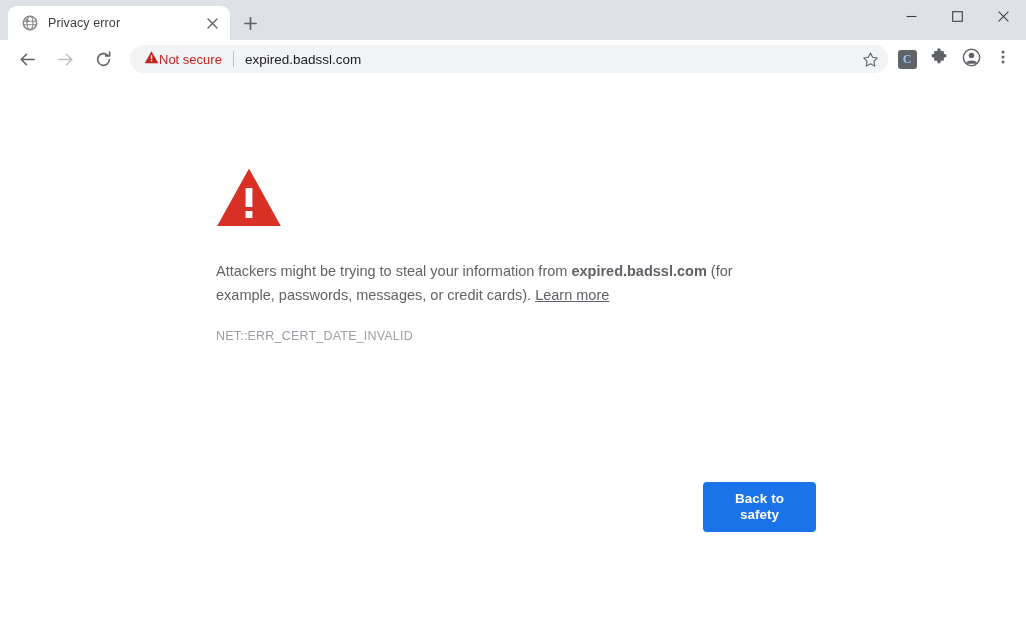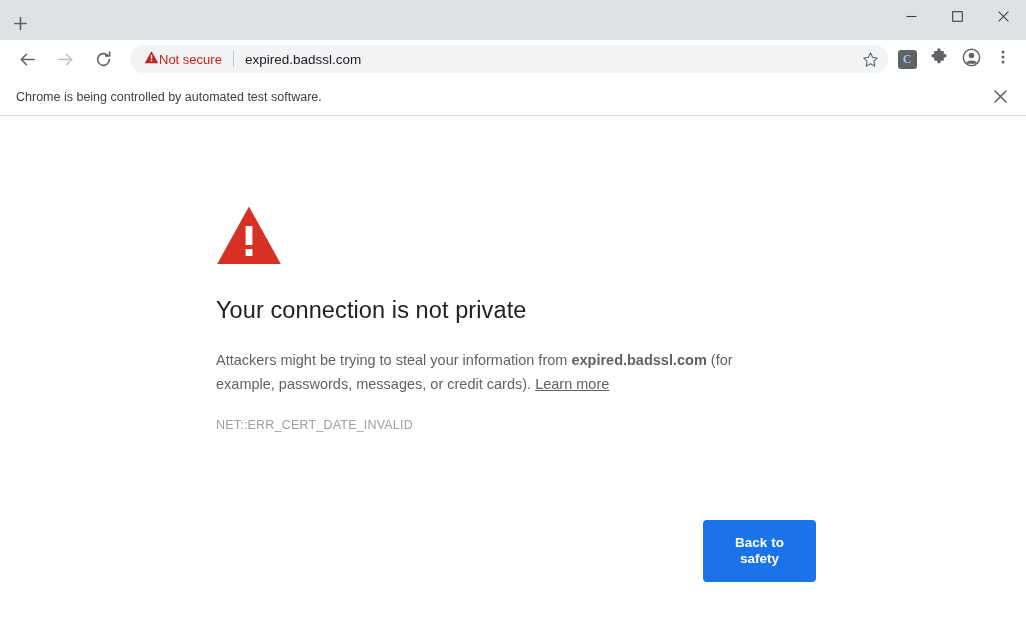--- a/index.html
+++ b/index.html
@@ -288,39 +288,55 @@
     border: 1px solid #dadce0;
     border-radius: 4px;
     font-family: "Liberation Sans", sans-serif;
     cursor: pointer;
     line-height: 1.2;
   }
   .btn-safety {
     position: absolute;
     left: 487px;
     top: 0;
-    padding: 15px 17px;
+    padding: 9px 17px;
     font-size: 13.5px;
     color: #ffffff;
     background: #1a73e8;
     border: none;
     border-radius: 4px;
     font-family: "Liberation Sans", sans-serif;
     font-weight: bold;
     cursor: pointer;
     line-height: 1.2;
   }
 </style>
 </head>
 <body>
 
 <div class="browser-window">
 
   <div class="tabstrip">
 
+    <div class="tab">
+      <span class="tab-favicon">
+        <svg width="16" height="16" viewBox="0 0 16 16">
+          <circle cx="8" cy="8" r="6.7" fill="none" stroke="#80868b" stroke-width="1.5"></circle>
+          <ellipse cx="8" cy="8" rx="3" ry="6.7" fill="none" stroke="#80868b" stroke-width="1.1"></ellipse>
+          <path d="M1.7 6.2 H14.3 M1.7 9.8 H14.3" stroke="#80868b" stroke-width="1.1" fill="none"></path>
+          <path d="M3.4 3.4 a6.7 6.7 0 0 1 4 2.3 l-3 2.8 z" fill="#80868b" opacity=".85"></path>
+        </svg>
+      </span>
+      <span class="tab-title">Privacy error</span>
+      <span class="tab-close">
+        <svg width="11" height="11" viewBox="0 0 11 11">
+          <path d="M1 1 L10 10 M10 1 L1 10" stroke="#5f6368" stroke-width="1.4" stroke-linecap="round"></path>
+        </svg>
+      </span>
+    </div>
 
     <div class="newtab">
       <svg width="13" height="13" viewBox="0 0 13 13">
         <path d="M6.5 0.8 V12.2 M0.8 6.5 H12.2" stroke="#5f6368" stroke-width="1.7" stroke-linecap="round"></path>
       </svg>
     </div>
 
     <div class="wincontrols">
       <div class="winbtn">
         <svg width="11" height="11" viewBox="0 0 11 11">
@@ -407,42 +423,33 @@
       <span>
         <svg width="16" height="16" viewBox="0 0 16 16">
           <circle cx="8" cy="3" r="1.5" fill="#5f6368"></circle>
           <circle cx="8" cy="8" r="1.5" fill="#5f6368"></circle>
           <circle cx="8" cy="13" r="1.5" fill="#5f6368"></circle>
         </svg>
       </span>
     </div>
   </div>
 
-  <div class="infobar">
-    <span class="infobar-text">Chrome is being controlled by automated test software.</span>
-    <span class="infobar-close">
-      <svg width="13" height="13" viewBox="0 0 13 13">
-        <path d="M1 1 L12 12 M12 1 L1 12" stroke="#5f6368" stroke-width="1.6" stroke-linecap="round"></path>
-      </svg>
-    </span>
-  </div>
 
   <div class="page">
 
     <div class="interstitial">
 
       <span class="warn-icon">
         <svg width="66" height="62" viewBox="0 0 66 62">
           <path d="M33 1.5 L64.8 59 L1.2 59 Z" fill="#d93025"></path>
           <rect x="29.6" y="21" width="6.8" height="19" fill="#ffffff"></rect>
           <rect x="29.6" y="44" width="6.8" height="7" fill="#ffffff"></rect>
         </svg>
       </span>
 
-      <h1 class="err-heading">Your connection is not private</h1>
 
       <p class="err-body"><span>Attackers might be trying to steal your information from </span><b>expired.badssl.com</b><span> (for example, passwords, messages, or credit cards). </span><a class="learn-more">Learn more</a></p>
 
       <p class="err-code">NET::ERR_CERT_DATE_INVALID</p>
     </div>
 
     <div class="btn-row">
       <button class="btn-safety">Back to safety</button>
     </div>
   </div>

